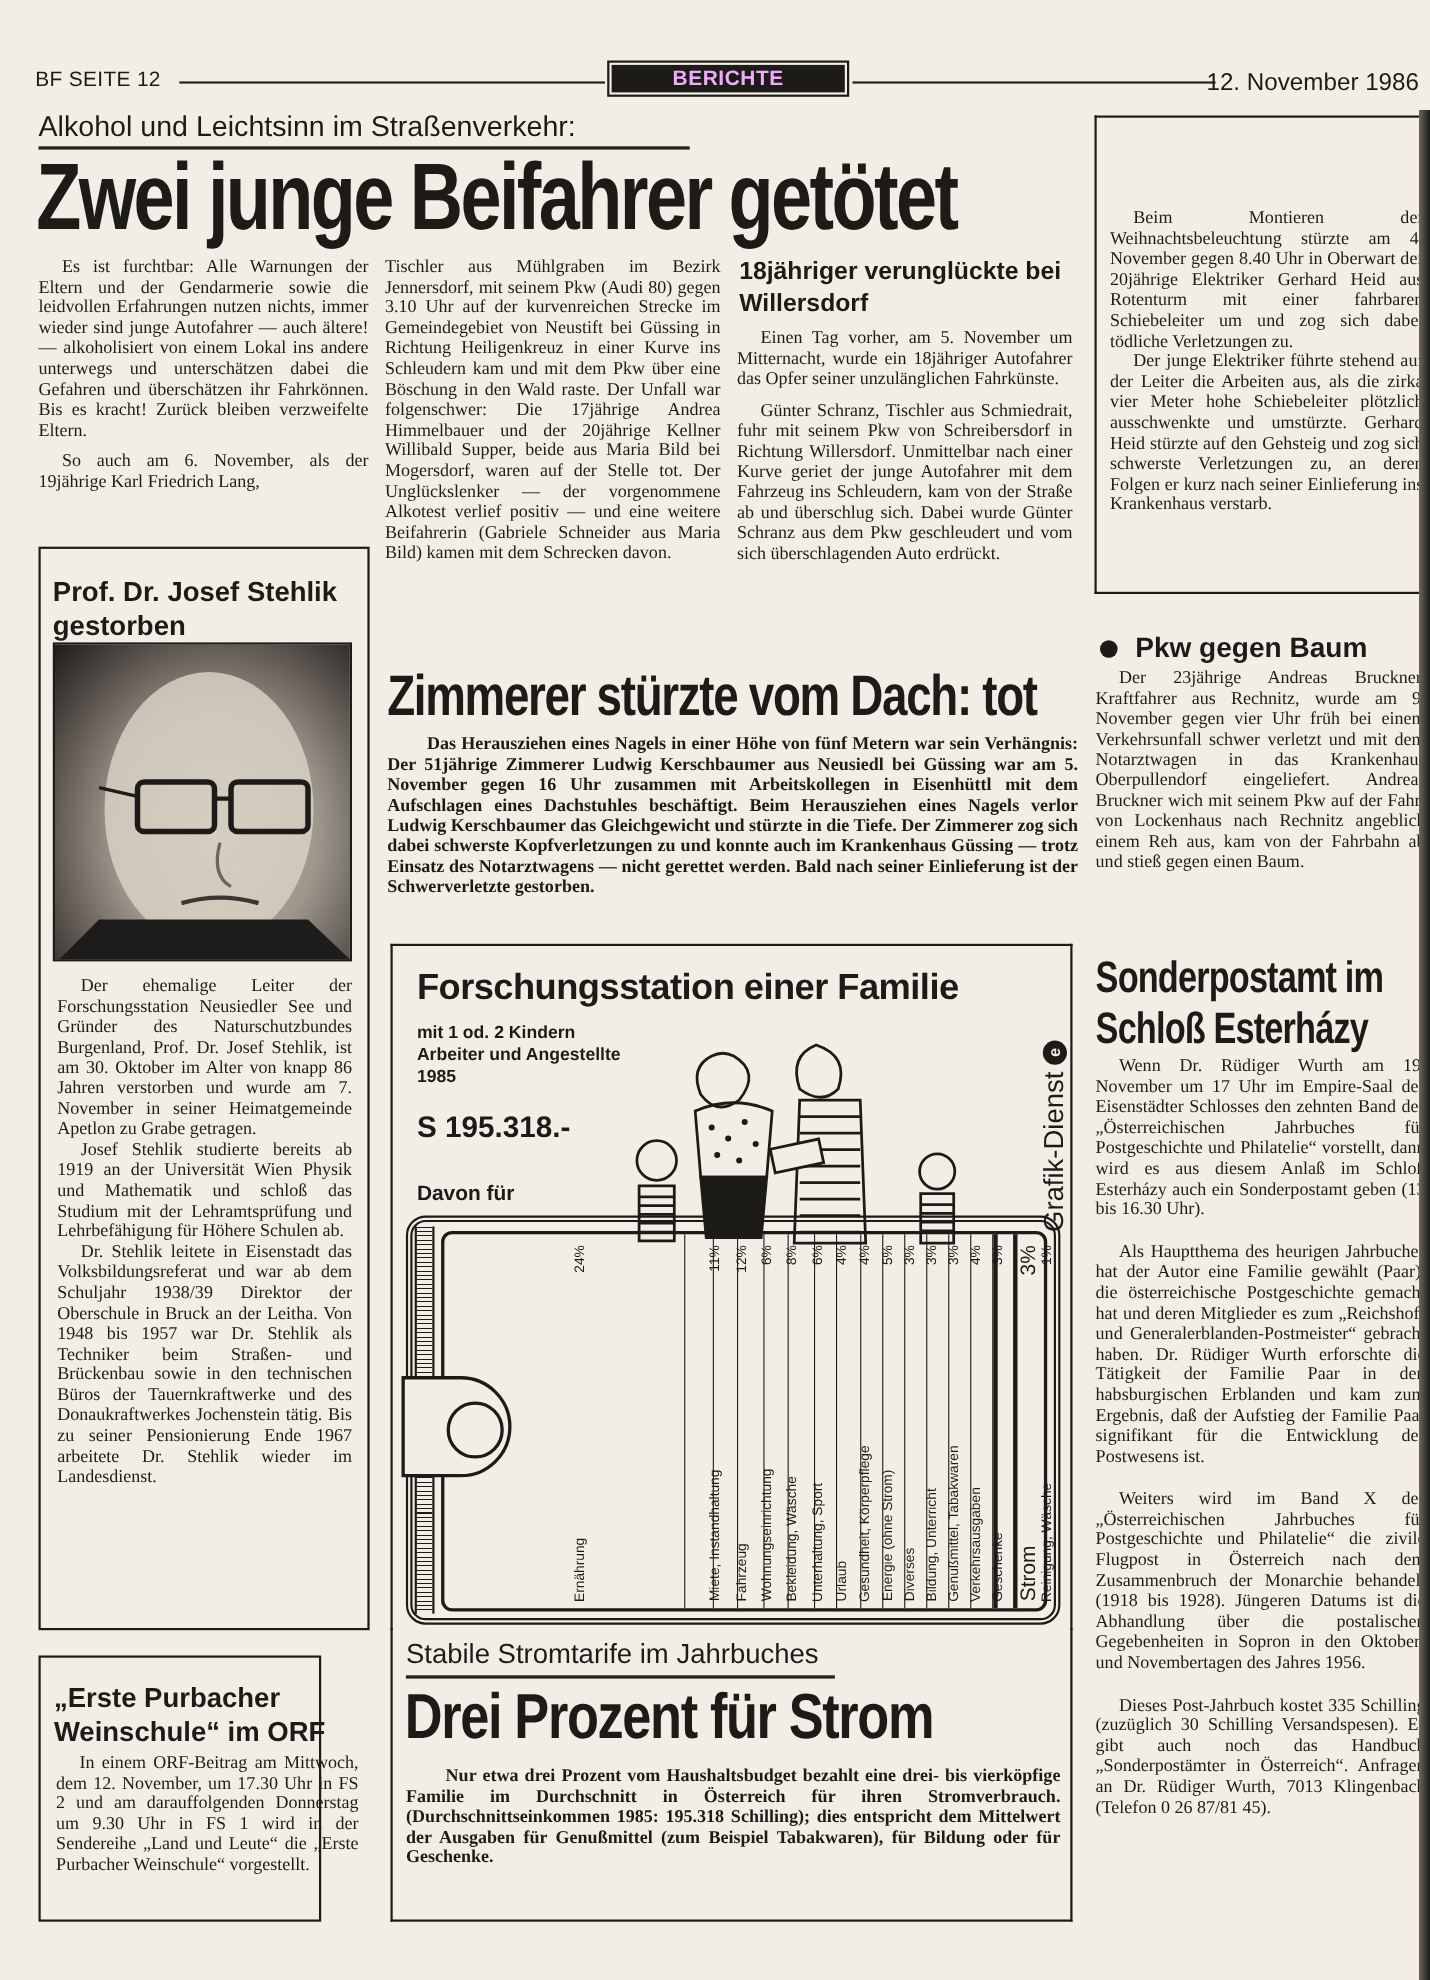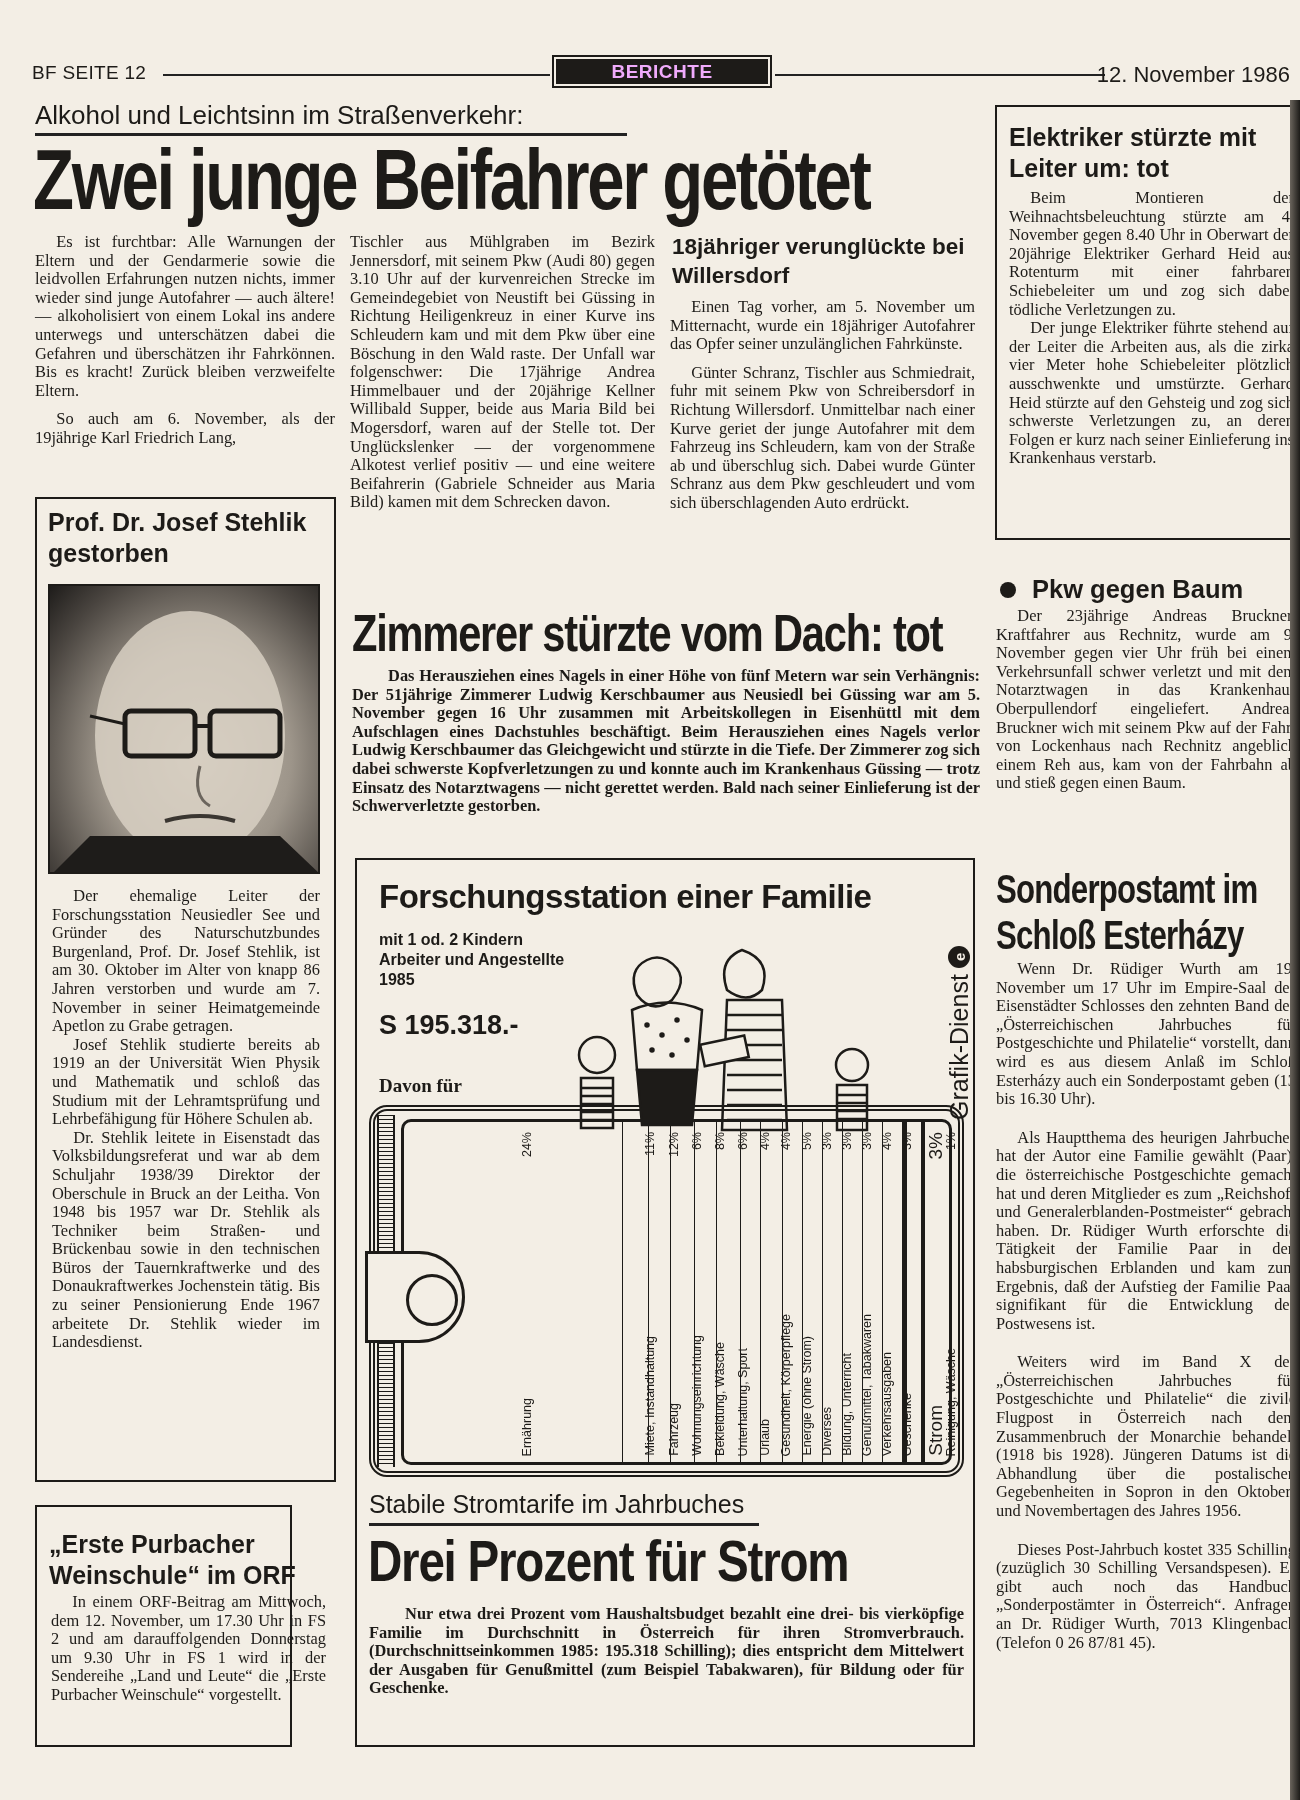--- a/index.html
+++ b/index.html
@@ -48,21 +48,21 @@
   }
   .col1 { left: 35px; top: 233px; width: 300px; }
   .col2 { left: 350px; top: 233px; width: 305px; }
   .col3-head { left: 672px; top: 232px; width: 310px; font-size: 22.5px; line-height: 29px; font-weight: bold; font-family: "Liberation Sans", sans-serif; }
   .col3 { left: 670px; top: 298px; width: 305px; }
 
   
   .box { border: 2px solid #1d1b18; }
   .stehlik-box { left: 35px; top: 497px; width: 301px; height: 985px; }
   .box-head { font-family: "Liberation Sans", sans-serif; font-weight: bold; font-size: 25px; line-height: 31px; }
-  .stehlik-head { left: 11px; top: 8px; }
+  .stehlik-head { left: 11px; top: 24px; }
   .photo {
     left: 11px; top: 85px; width: 272px; height: 290px; border: 2px solid #1d1b18;
     background: radial-gradient(ellipse at 55% 60%, #c9c1b4 0%, #9d958a 45%, #4a4540 80%, #1e1c1a 100%);
     overflow: hidden;
   }
   .stehlik-text { left: 15px; top: 388px; width: 268px; }
   .purb-box { left: 35px; top: 1505px; width: 257px; height: 242px; }
   .purb-head { left: 12px; top: 22px; }
   .purb-text { left: 14px; top: 86px; width: 275px; }
 
@@ -72,21 +72,21 @@
     font-family: "Liberation Sans", sans-serif; font-weight: bold; white-space: nowrap;
     transform: scaleX(0.8); transform-origin: left top;
   }
   .zimmer-body { left: 352px; top: 667px; width: 628px; }
 
   
   .chart-box { left: 355px; top: 858px; width: 620px; height: 624px; border-bottom: none; }
   .chart-title { left: 22px; top: 18px; font-size: 33px; font-family: "Liberation Sans", sans-serif; font-weight: bold; letter-spacing: -0.5px; white-space: nowrap; }
   .chart-sub { left: 22px; top: 70px; font-size: 16px; line-height: 20px; font-family: "Liberation Sans", sans-serif; font-weight: bold; }
   .chart-total { left: 22px; top: 150px; font-size: 27px; font-family: "Liberation Sans", sans-serif; font-weight: bold; }
-  .chart-davon { left: 22px; top: 215px; font-size: 19px; font-family: Liberation Serif, serif; font-weight: bold; }
+  .chart-davon { left: 22px; top: 215px; font-size: 19px; font-family: Liberation Sans, sans-serif; font-weight: bold; }
   .grafik-credit {
     left: 588px; top: 60px; width: 28px; height: 200px;
     writing-mode: vertical-rl; transform: rotate(180deg);
     font-family: "Liberation Sans", sans-serif; font-size: 25px; display: flex; align-items: center;
   }
   .grafik-logo { width: 22px; height: 22px; border-radius: 50%; background: #1d1b18; color: #f3eee5; font-size: 15px; display:flex; align-items:center; justify-content:center; margin-top: 6px; font-weight: bold; }
   .wallet {
     left: 12px; top: 245px; width: 595px; height: 372px;
     border: 6px double #1d1b18; border-radius: 18px;
   }
@@ -331,21 +331,20 @@
 <div class="abs box strom-box">
   <div class="abs strom-kicker">Stabile Stromtarife im Jahrbuches</div>
   <div class="abs strom-rule"></div>
   <div class="abs strom-head">Drei Prozent für Strom</div>
   <div class="abs strom-body body-text bold">
     <p style="text-indent:2.2em">Nur etwa drei Prozent vom Haushaltsbudget bezahlt eine drei- bis vierköpfige Familie im Durchschnitt in Österreich für ihren Stromverbrauch. (Durchschnittseinkommen 1985: 195.318 Schilling); dies entspricht dem Mittelwert der Ausgaben für Genußmittel (zum Beispiel Tabakwaren), für Bildung oder für Geschenke.</p>
   </div>
 </div>
 
 <div class="abs box elek-box">
-  <div class="abs box-head elek-head" style="width:260px;">Elektriker stürzte mit Leiter um: tot</div>
   <div class="abs elek-text body-text">
     <p>Beim Montieren der Weihnachtsbeleuchtung stürzte am 4. November gegen 8.40 Uhr in Oberwart der 20jährige Elektriker Gerhard Heid aus Rotenturm mit einer fahrbaren Schiebeleiter um und zog sich dabei tödliche Verletzungen zu.</p>
     <p>Der junge Elektriker führte stehend auf der Leiter die Arbeiten aus, als die zirka vier Meter hohe Schiebeleiter plötzlich ausschwenkte und umstürzte. Gerhard Heid stürzte auf den Gehsteig und zog sich schwerste Verletzungen zu, an deren Folgen er kurz nach seiner Einlieferung ins Krankenhaus verstarb.</p>
   </div>
 </div>
 
 <div class="abs pkw-head">
   <span class="bullet"></span>
   <span>Pkw gegen Baum</span>
 </div>

